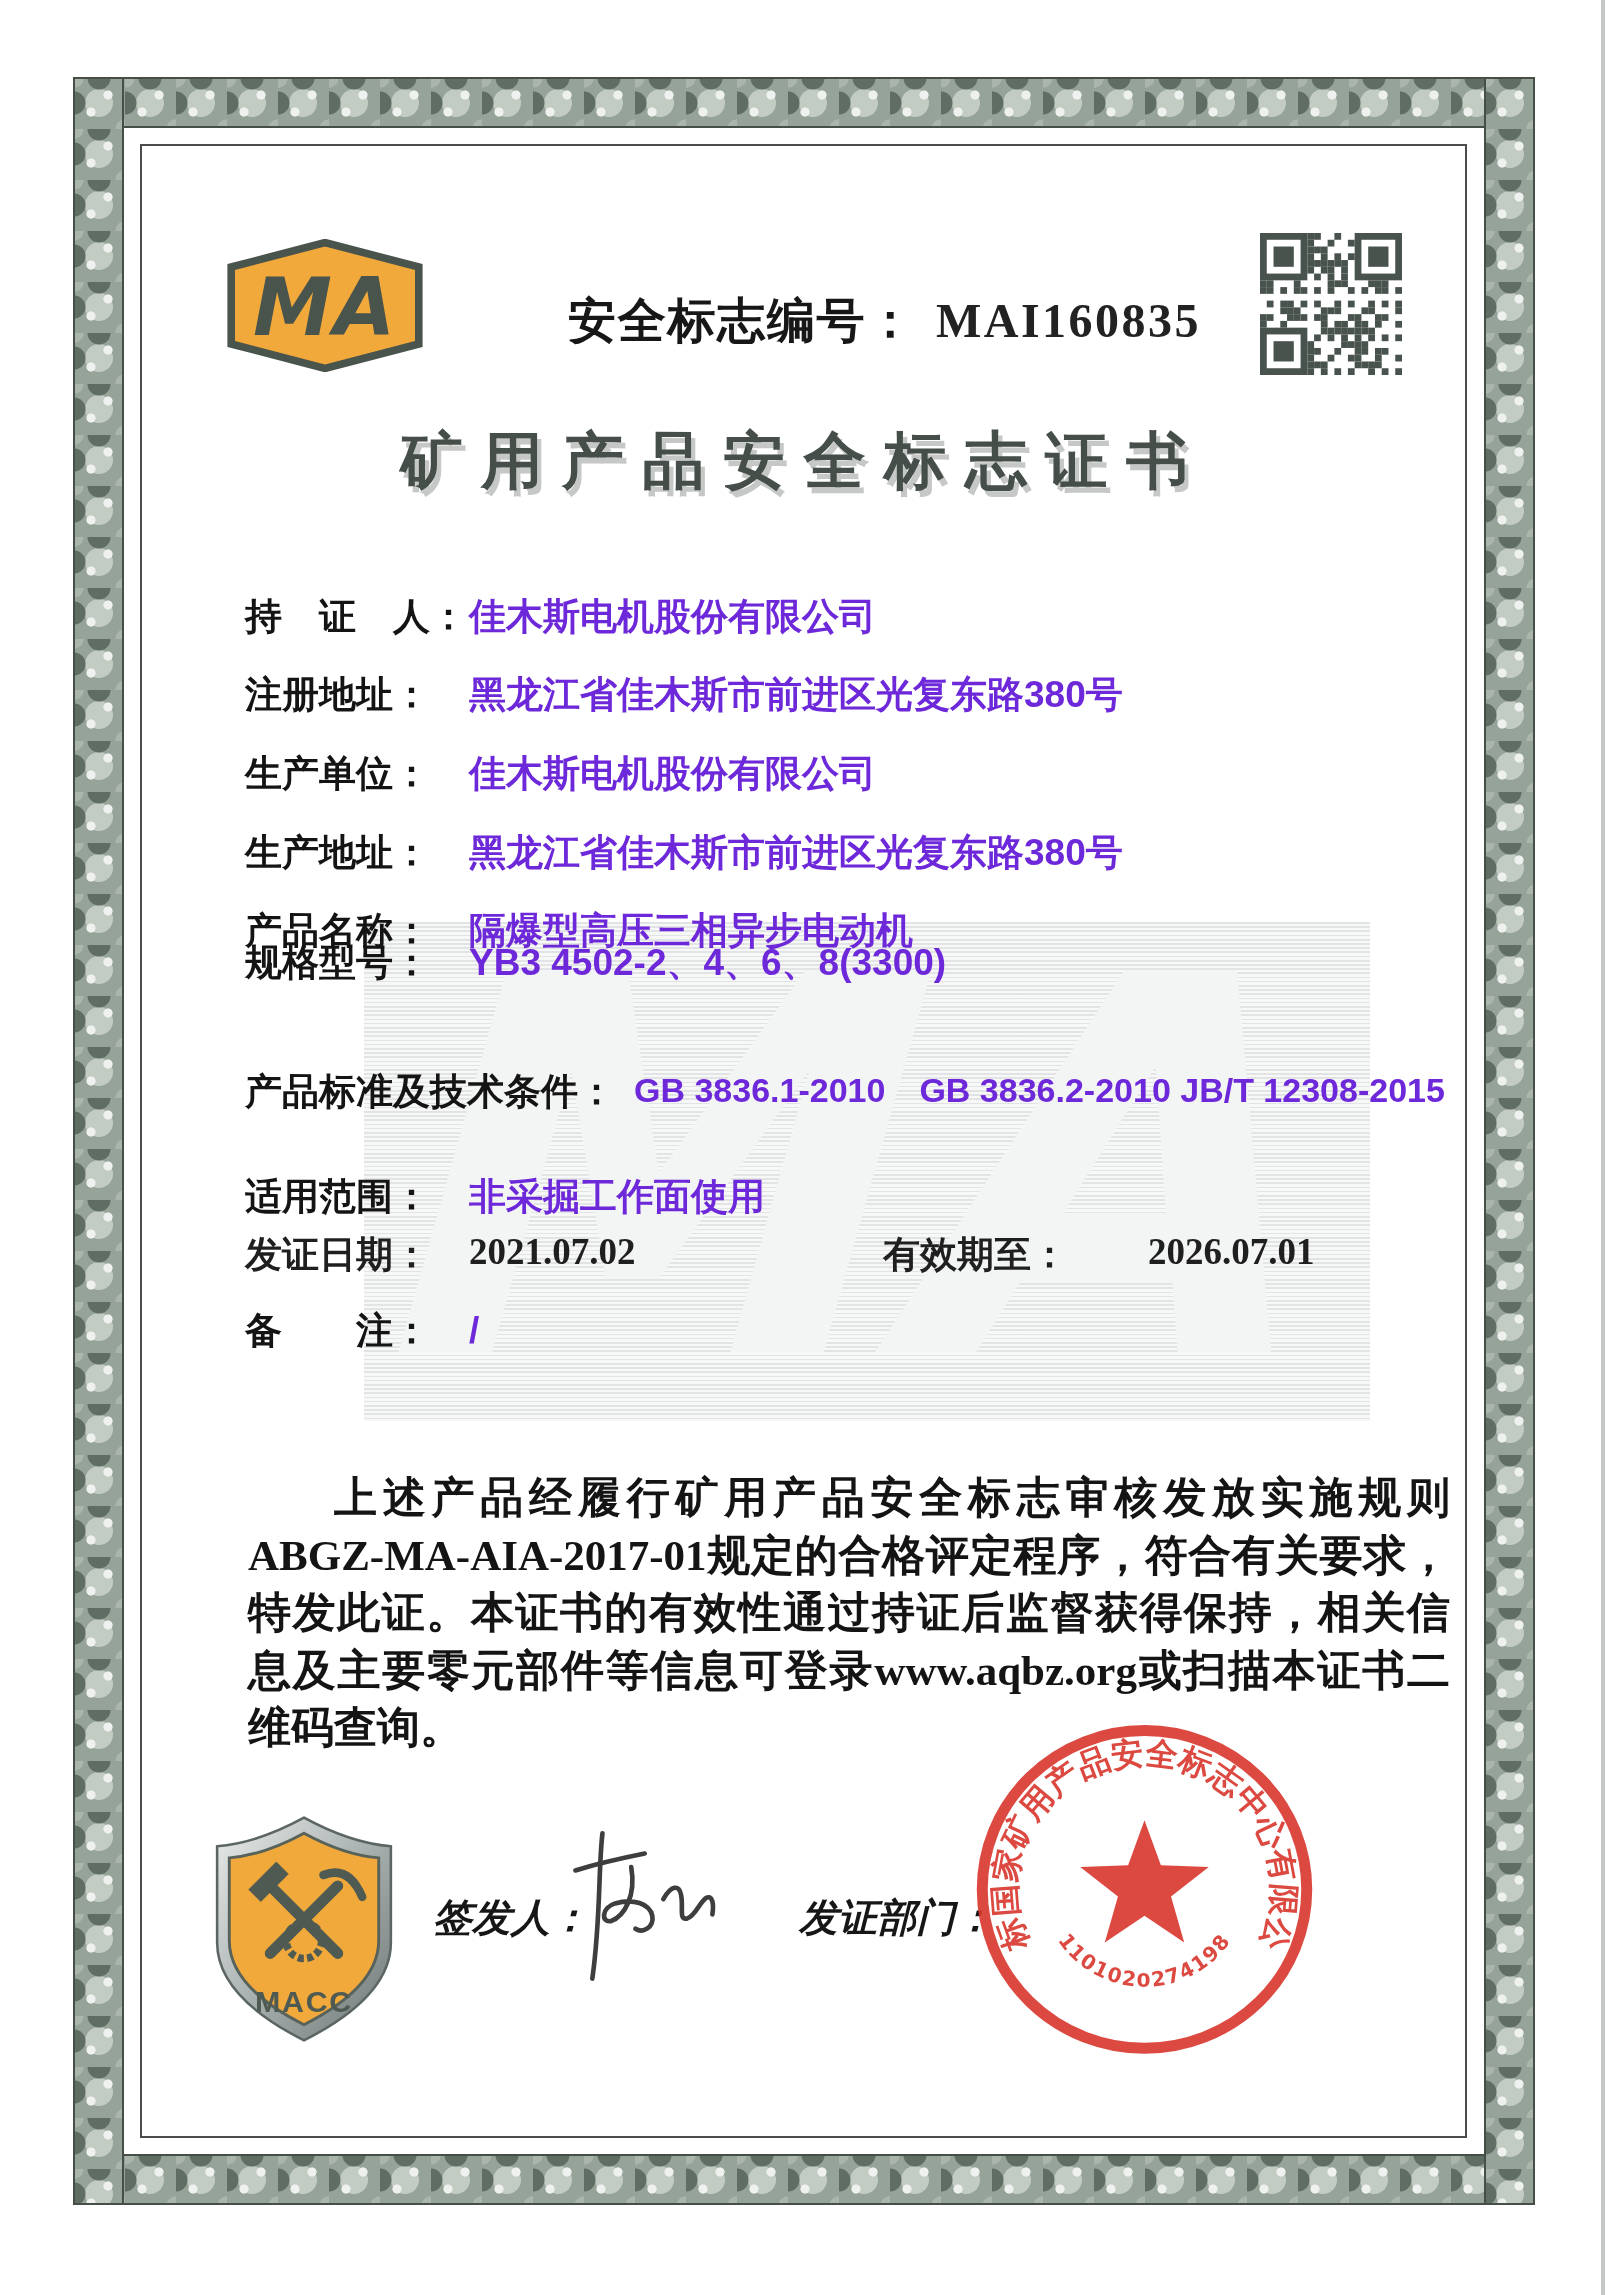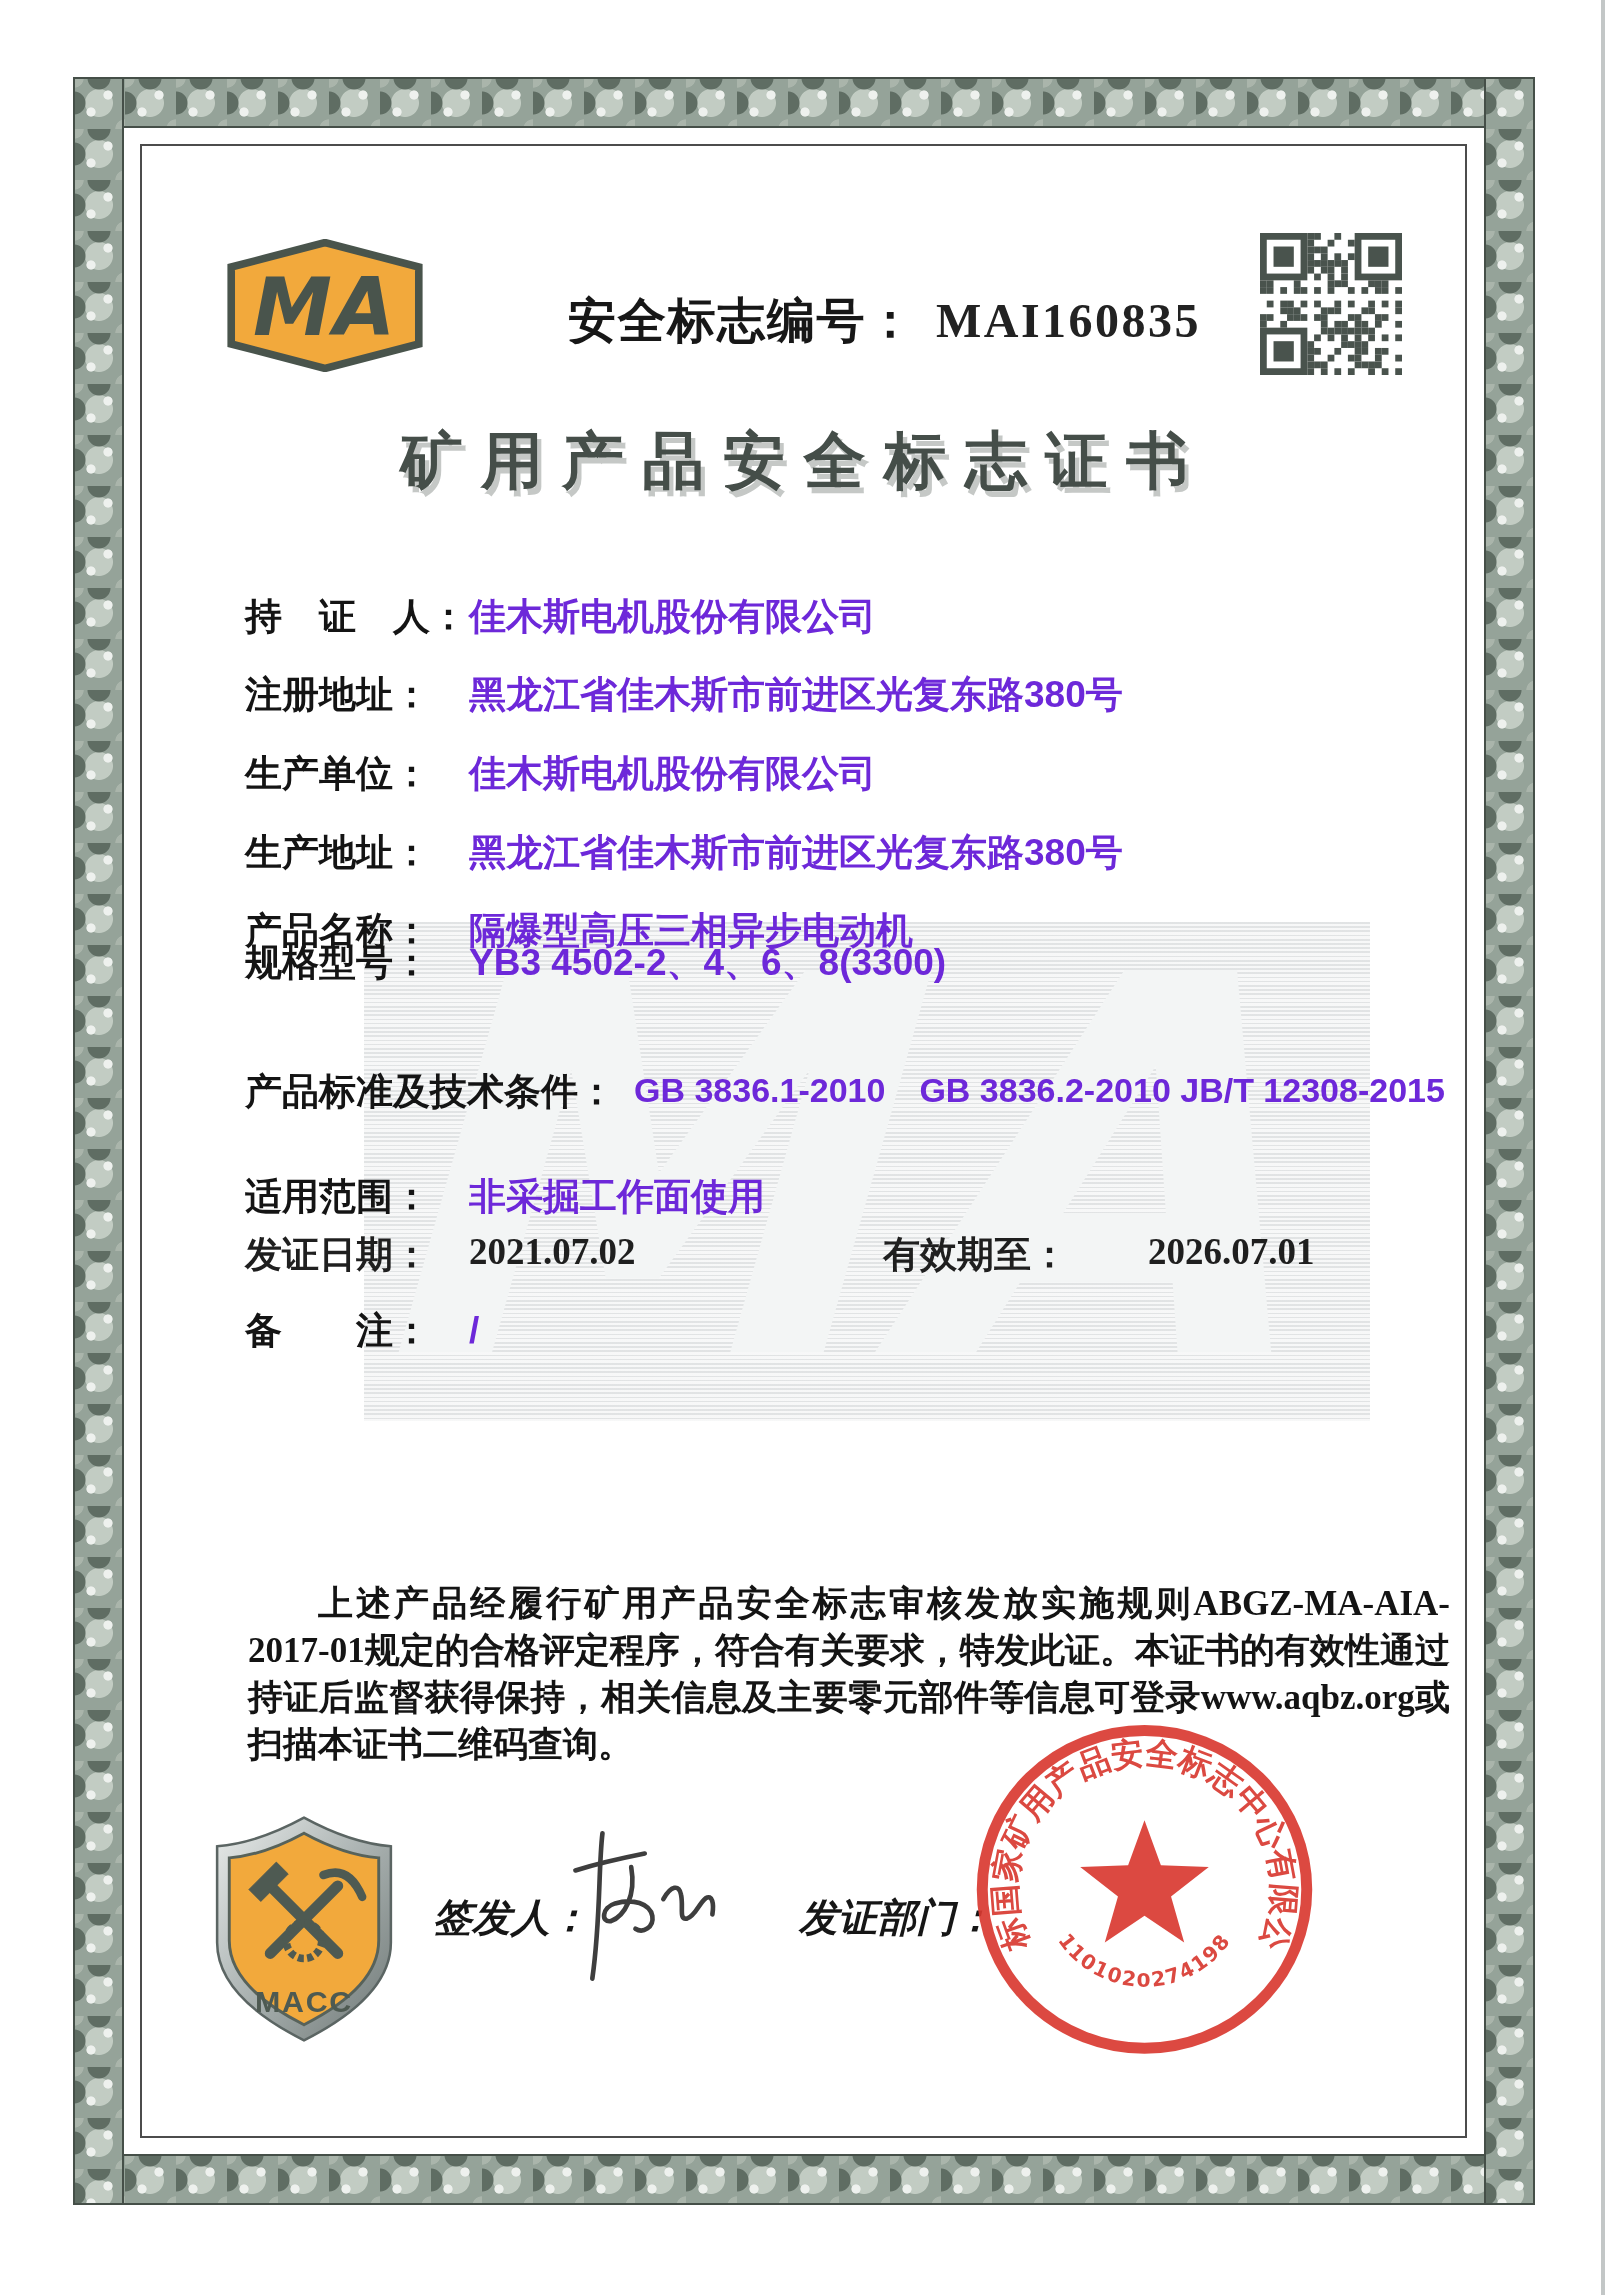--- a/index.html
+++ b/index.html
@@ -71,22 +71,22 @@
   .row-6 .field-label{width:auto;}
   .std-values{position:absolute;left:389px;top:0;width:845px;font-size:34px;line-height:46px;white-space:nowrap;}
   .dates-row{top:1230px;position:absolute;left:245px;font-size:37px;font-weight:bold;white-space:nowrap;}
   .dates-row .lbl{font-family:"Liberation Sans","DejaVu Sans",sans-serif;position:absolute;top:0;}
   .dates-row .val{font-family:"Liberation Serif","DejaVu Serif",serif;position:absolute;top:0;}
   .d-issue-l{left:0;} .d-issue-v{left:224px;} .d-valid-l{left:638px;} .d-valid-v{left:903px;}
   .remark-row{top:1306px;}
 
   
   .legal-par{
-    left:248px;top:1566px;width:1202px;
-    font-size:35px;line-height:1.34;font-weight:600;text-align:justify;
+    left:248px;top:1454px;width:1202px;
+    font-size:43px;line-height:1.34;font-weight:600;text-align:justify;
     text-indent:2em;color:#141414;
     font-family:"Liberation Serif","DejaVu Serif",serif;
     margin-top:15px;
   }
 
   
   .macc-shield{left:207px;top:1814px;width:194px;height:230px;}
   .signer-label,.dept-label{
     position:absolute;font-size:39px;font-weight:bold;white-space:nowrap;
     font-family:"Liberation Sans","DejaVu Sans",sans-serif;color:#161616;font-style:italic;

